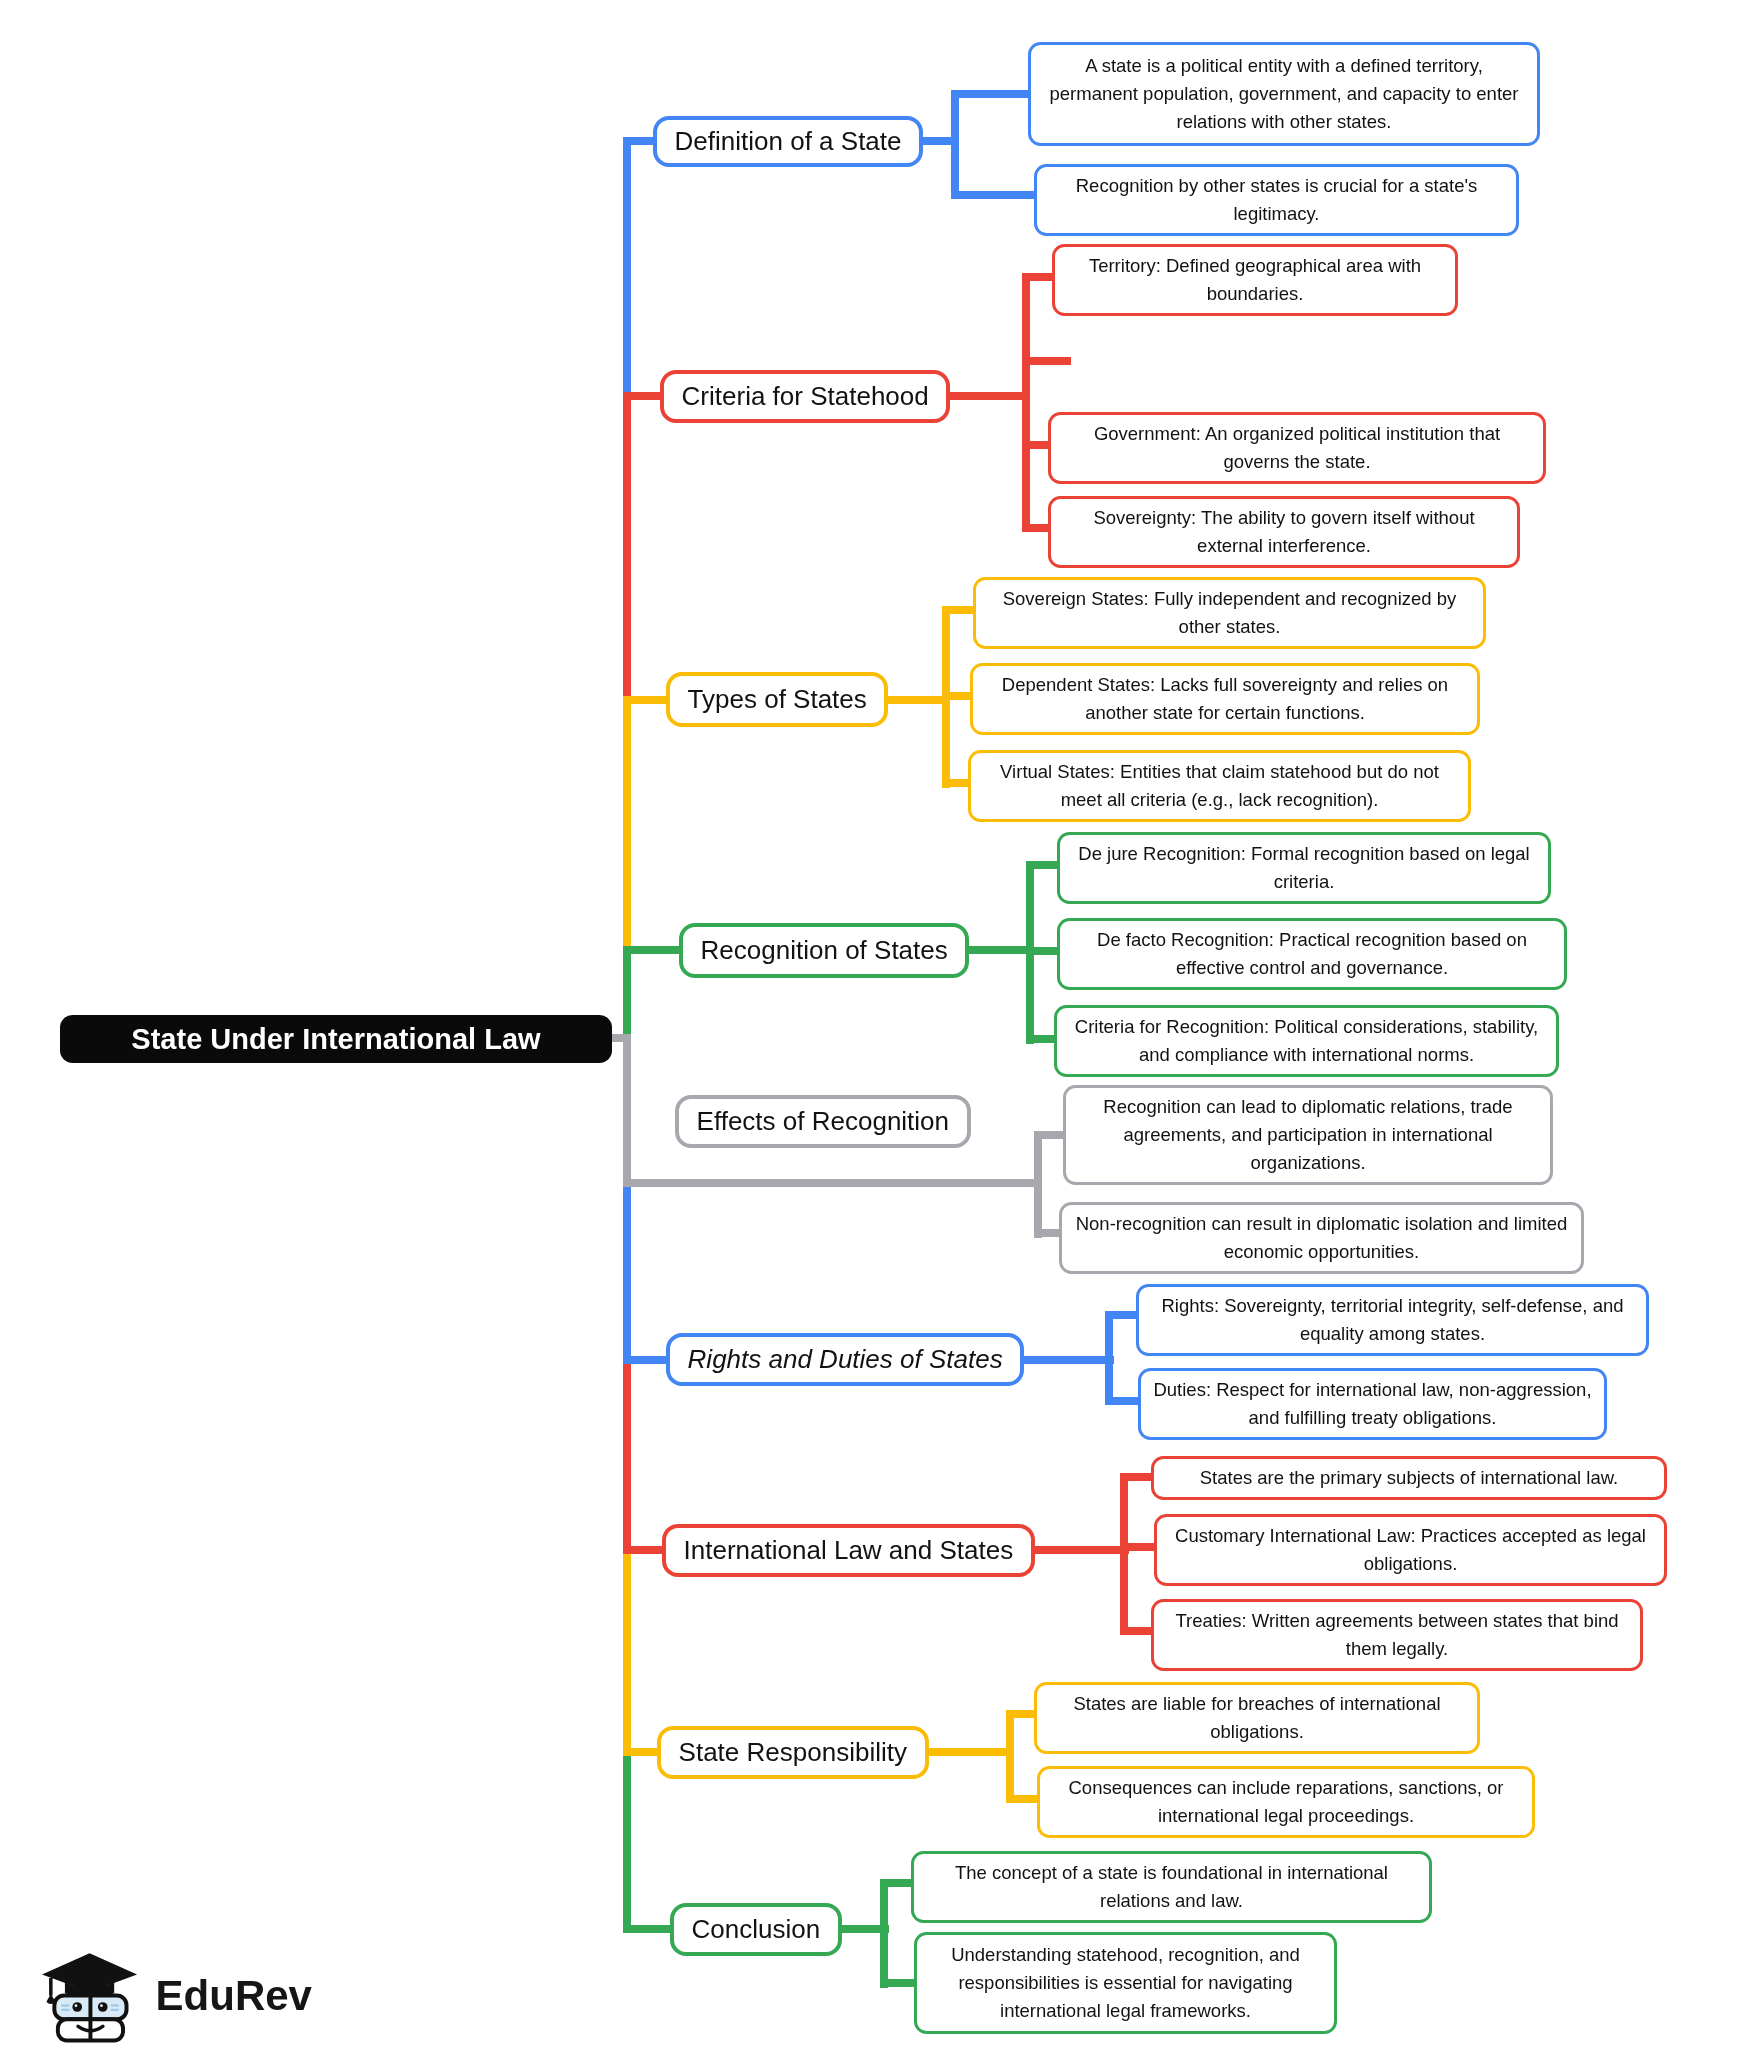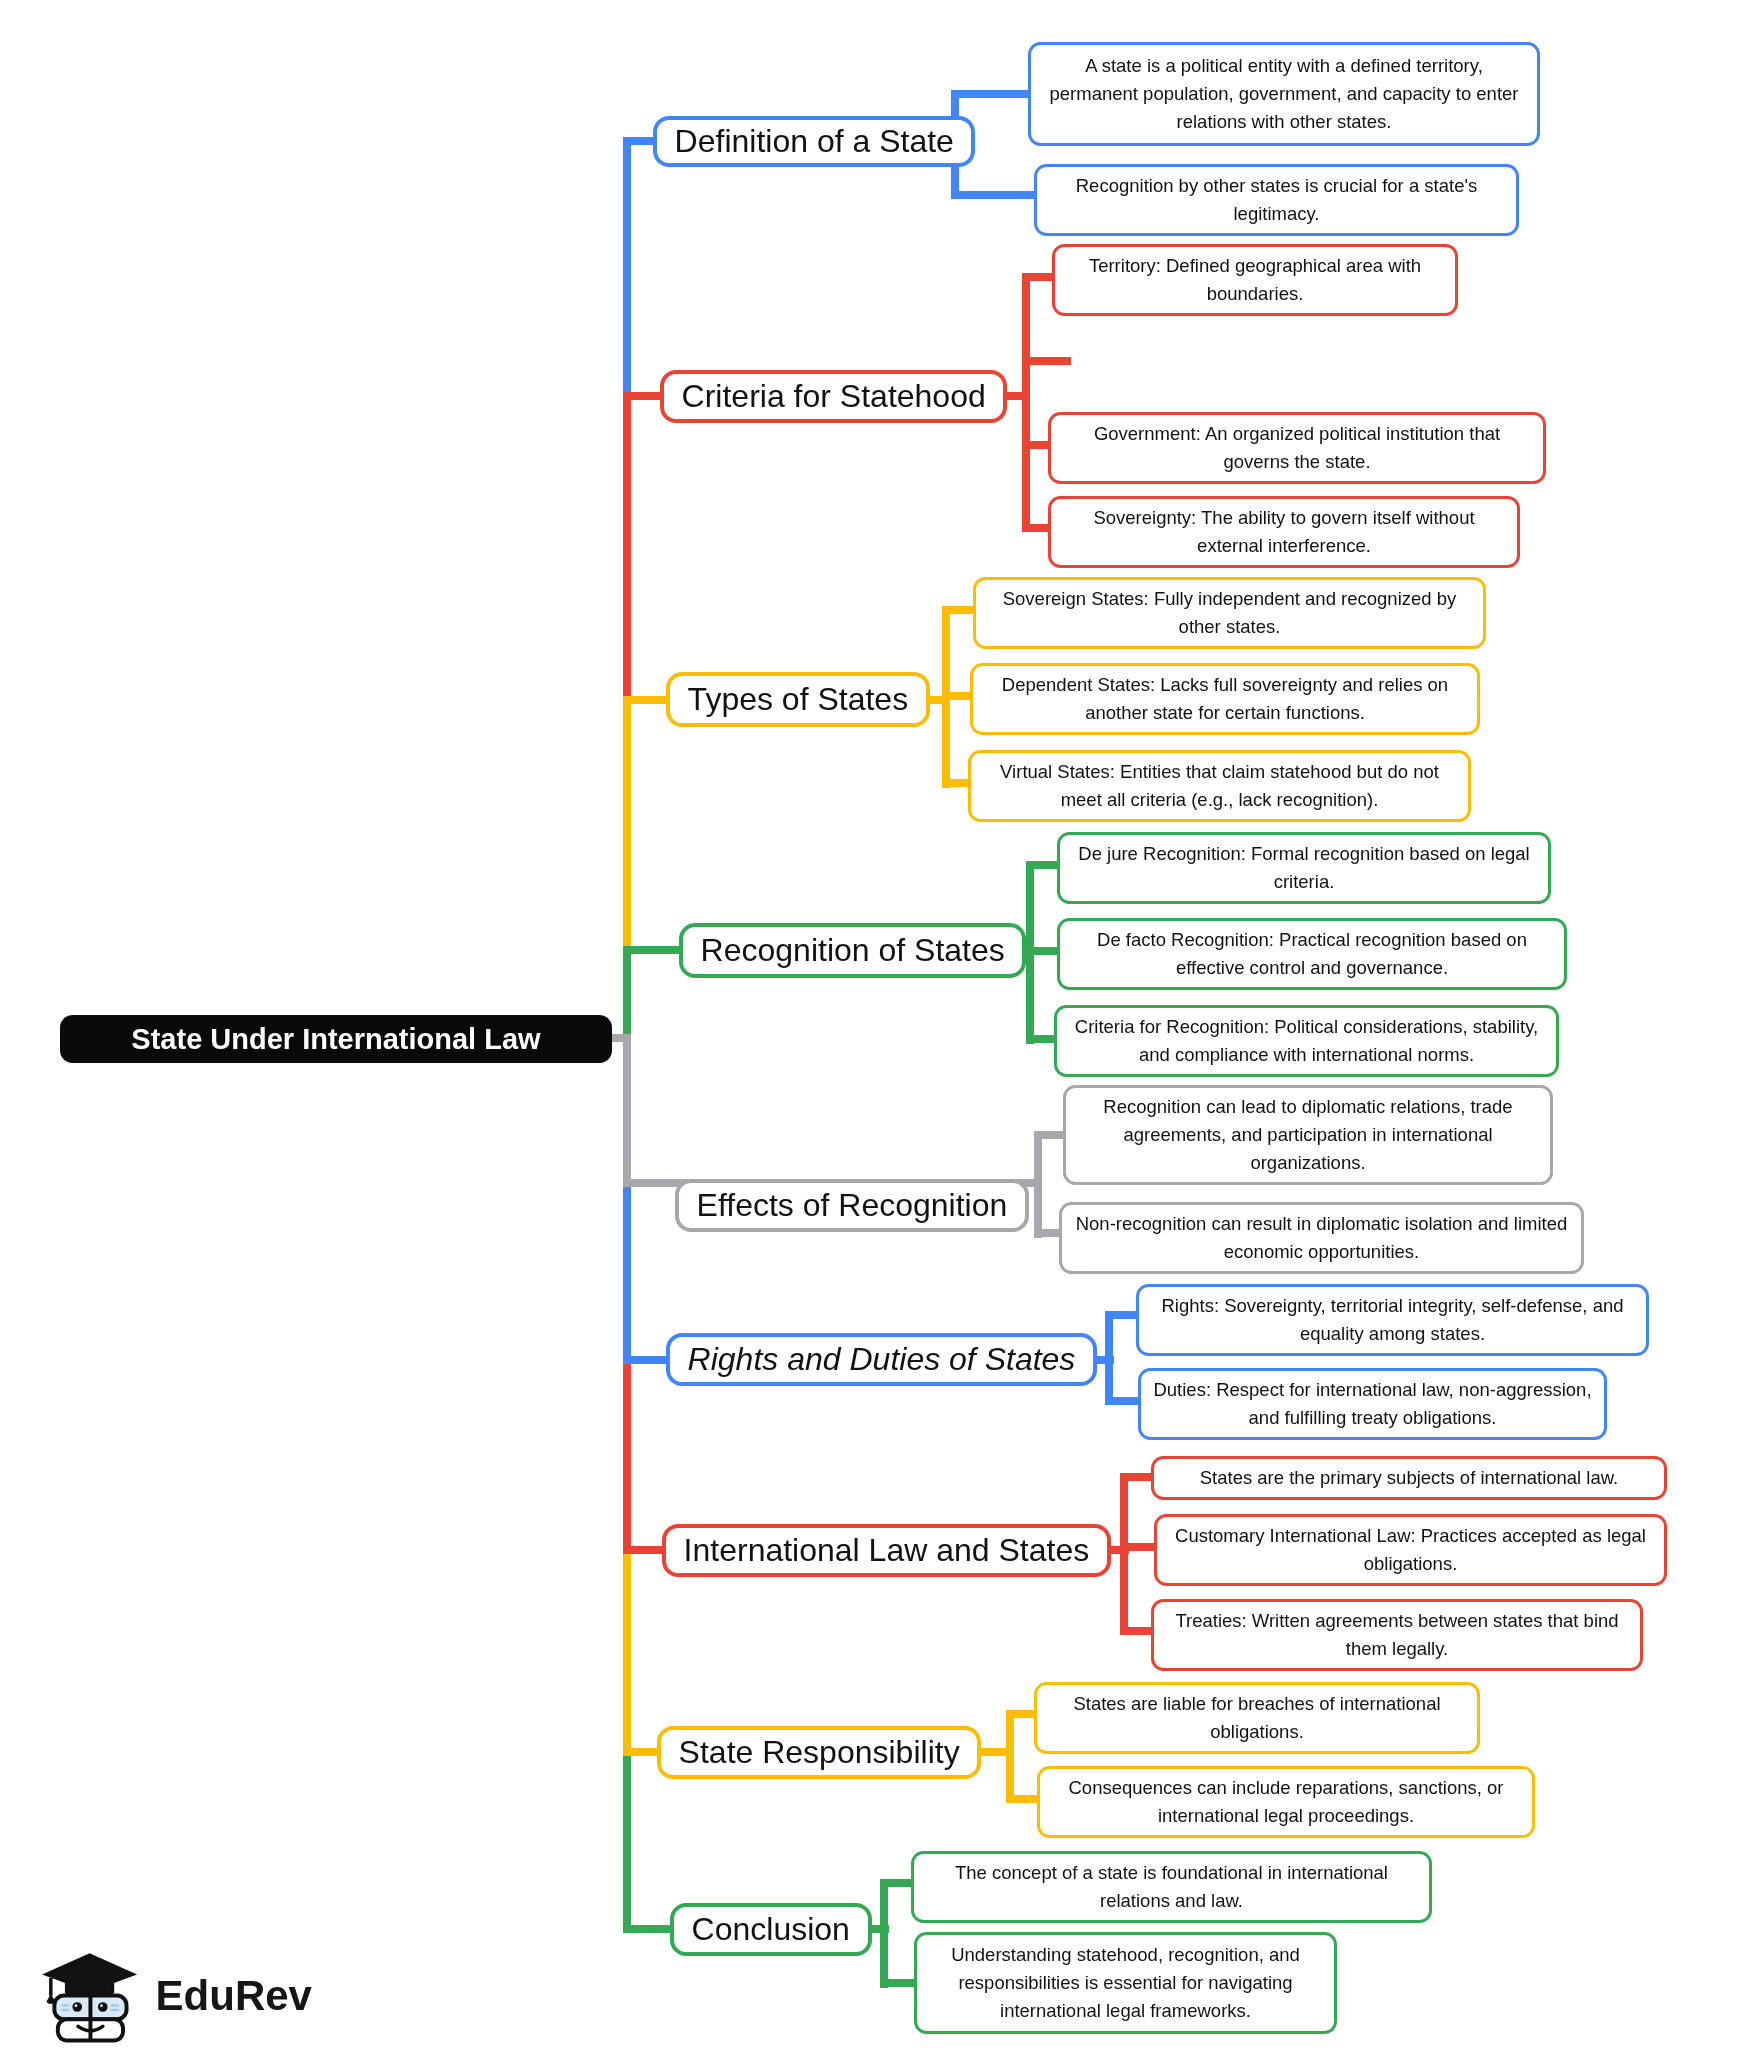--- a/index.html
+++ b/index.html
@@ -3,21 +3,21 @@
 <meta charset="utf-8">
 <style>
   html,body{margin:0;padding:0;background:#ffffff;}
   #stage{position:relative;width:1760px;height:2071px;background:#ffffff;
          font-family:"Liberation Sans",sans-serif;overflow:hidden;}
   .conn{position:absolute;z-index:1;}
   .box{position:absolute;z-index:2;background:#ffffff;display:flex;align-items:center;
        justify-content:center;text-align:center;box-sizing:border-box;color:#121212;}
   .root-node{background:#0a0a0a;color:#ffffff;border-radius:12.4px;font-weight:bold;
        font-size:29px;z-index:3;padding:0 8.8px;}
-  .branch-node{border:4.4px solid #000;border-radius:16px;font-size:32px;white-space:nowrap;
+  .branch-node{border:4.4px solid #000;border-radius:16px;font-size:26px;white-space:nowrap;
        padding:0 17.6px;}
   .child-node{border:3.5px solid #000;border-radius:12.4px;font-size:18.5px;line-height:1.5;
        padding:5.3px 10.6px;}
   .logo{position:absolute;left:35px;top:1941px;display:flex;align-items:center;gap:10.6px;z-index:2;}
   .brand{font-size:42px;font-weight:bold;color:#161616;}
 </style>
 </head>
 <body>
 
 <div id="stage">
@@ -86,21 +86,21 @@
     <div class="conn" style="left: 1026px; top: 947px; width: 49px; height: 8px; background: rgb(52, 168, 83);"></div>
     <div class="conn" style="left: 1026px; top: 1035px; width: 46px; height: 8px; background: rgb(52, 168, 83);"></div>
     <div class="box branch-node" style="left: 679px; top: 923px; height: 55px; border-color: rgb(52, 168, 83);">Recognition of States</div>
     <div class="box child-node" style="left: 1057px; top: 832px; width: 494px; min-height: 65px; border-color: rgb(52, 168, 83);">De jure Recognition: Formal recognition based on legal criteria.</div>
     <div class="box child-node" style="left: 1057px; top: 918px; width: 510px; min-height: 65px; border-color: rgb(52, 168, 83);">De facto Recognition: Practical recognition based on effective control and governance.</div>
     <div class="box child-node" style="left: 1054px; top: 1005px; width: 505px; min-height: 69px; border-color: rgb(52, 168, 83);">Criteria for Recognition: Political considerations, stability, and compliance with international norms.</div>
     <div class="conn" style="left: 623px; top: 1179px; width: 419px; height: 8px; background: rgb(167, 167, 174);"></div>
     <div class="conn" style="left: 1034px; top: 1131px; width: 8px; height: 107px; background: rgb(167, 167, 174);"></div>
     <div class="conn" style="left: 1034px; top: 1131px; width: 47px; height: 8px; background: rgb(167, 167, 174);"></div>
     <div class="conn" style="left: 1034px; top: 1229px; width: 42px; height: 8px; background: rgb(167, 167, 174);"></div>
-    <div class="box branch-node" style="left: 675px; top: 1179px; height: 53px; border-color: rgb(167, 167, 174);">Effects of Recognition</div>
+    <div class="box branch-node" style="left: 675px; top: 1095px; height: 53px; border-color: rgb(167, 167, 174);">Effects of Recognition</div>
     <div class="box child-node" style="left: 1063px; top: 1085px; width: 490px; min-height: 99px; border-color: rgb(167, 167, 174);">Recognition can lead to diplomatic relations, trade agreements, and participation in international organizations.</div>
     <div class="box child-node" style="left: 1059px; top: 1202px; width: 525px; min-height: 64px; border-color: rgb(167, 167, 174);">Non-recognition can result in diplomatic isolation and limited economic opportunities.</div>
     <div class="conn" style="left: 623px; top: 1356px; width: 491px; height: 8px; background: rgb(66, 133, 244);"></div>
     <div class="conn" style="left: 1105px; top: 1311px; width: 8px; height: 94px; background: rgb(66, 133, 244);"></div>
     <div class="conn" style="left: 1105px; top: 1311px; width: 49px; height: 8px; background: rgb(66, 133, 244);"></div>
     <div class="conn" style="left: 1105px; top: 1397px; width: 50px; height: 8px; background: rgb(66, 133, 244);"></div>
     <div class="box branch-node" style="left: 666px; top: 1333px; height: 53px; border-color: rgb(66, 133, 244); font-style: italic;">Rights and Duties of States</div>
     <div class="box child-node" style="left: 1136px; top: 1284px; width: 513px; min-height: 64px; border-color: rgb(66, 133, 244);">Rights: Sovereignty, territorial integrity, self-defense, and equality among states.</div>
     <div class="box child-node" style="left: 1138px; top: 1368px; width: 469px; min-height: 65px; border-color: rgb(66, 133, 244);">Duties: Respect for international law, non-aggression, and fulfilling treaty obligations.</div>
     <div class="conn" style="left: 623px; top: 1546px; width: 506px; height: 8px; background: rgb(234, 67, 53);"></div>

